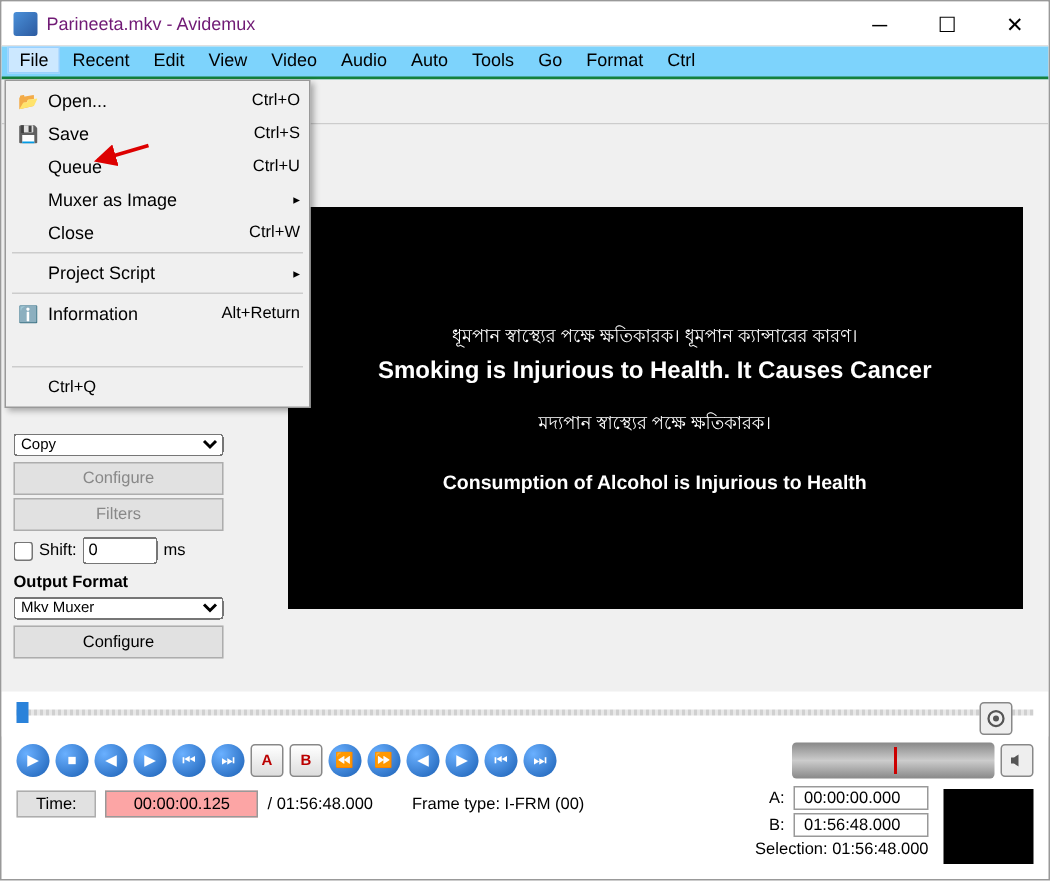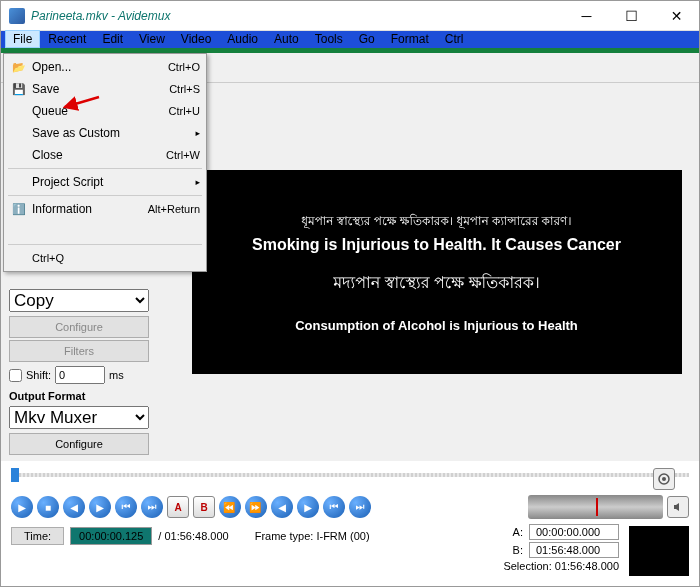--- a/index.html
+++ b/index.html
@@ -1,54 +1,54 @@
 <!DOCTYPE html>
 <html><head>
 <meta charset="utf-8">
 <style>
 * { box-sizing: border-box; margin: 0; padding: 0; font-family: "Segoe UI", Tahoma, sans-serif; }
 body { background: #fff; width: 700px; height: 587px; overflow: hidden; border: 1px solid #999; position: relative; }
 .titlebar { height: 30px; background: #fff; display: flex; align-items: center; padding-left: 8px; border-bottom: 1px solid #e0e0e0; }
 .titlebar .app-icon { width: 16px; height: 16px; background: linear-gradient(135deg,#4a90d9,#2c5aa0); border-radius: 2px; margin-right: 6px; }
-.titlebar .title { font-size: 12px; color: #0f766e; flex: 1; font-style: italic; }
+.titlebar .title { font-size: 12px; color: #701a75; flex: 1; }
 .winbtns { display: flex; }
 .winbtn { width: 45px; height: 30px; display: flex; align-items: center; justify-content: center; font-size: 14px; color: #000; cursor: default; }
 .winbtn.close { font-size: 14px; }
-.menubar { height: 22px; background: #1d4ed8; display: flex; align-items: flex-end; padding-left: 4px; border-bottom: 5px solid #15803d; font-size: 12px; }
+.menubar { height: 22px; background: #7dd3fc; display: flex; align-items: flex-start; padding-left: 4px; border-bottom: 2px solid #15803d; font-size: 12px; }
 .menubar .menu-item { padding: 2px 8px; cursor: default; }
 .menubar .menu-item.active { background: #cce8ff; border: 1px solid #99d1ff; padding: 1px 7px; }
 .toolbar { height: 30px; background: #f0f0f0; border-bottom: 1px solid #ccc; }
 .main { display: flex; height: 378px; }
 .sidebar { width: 173px; background: #f0f0f0; padding: 6px 8px; font-size: 11px; }
-.sidebar select { width: 140px; font-size: 17px; margin-bottom: 4px; }
+.sidebar select { width: 140px; font-size: 10px; margin-bottom: 4px; }
 .sidebar button { width: 140px; font-size: 11px; height: 22px; background: #e1e1e1; border: 1px solid #adadad; margin-bottom: 2px; color: #888; }
 .sidebar button.enabled { color: #000; }
 .shift-row { display: flex; align-items: center; gap: 4px; margin-top: 2px; }
 .shift-row input[type=checkbox] { margin: 0; }
 .shift-row input[type=text] { width: 50px; font-size: 11px; text-align: left; padding: 1px 2px; }
 .section-label { font-weight: bold; font-size: 11px; margin: 6px 0 4px; }
 .video-area { flex: 1; background: #f0f0f0; display: flex; align-items: center; justify-content: center; }
-.video-frame { width: 490px; height: 204px; background: #000; color: #fff; display: flex; flex-direction: column; align-items: center; justify-content: center; text-align: center; font-size: 12px; }
+.video-frame { width: 490px; height: 268px; background: #000; color: #fff; display: flex; flex-direction: column; align-items: center; justify-content: center; text-align: center; font-size: 12px; }
 .video-frame .line1 { margin-bottom: 4px; font-size: 12px; }
 .video-frame .line2 { font-weight: bold; font-size: 16px; margin-bottom: 16px; }
-.video-frame .line3 { margin-bottom: 21px; font-size: 16px; }
+.video-frame .line3 { margin-bottom: 21px; font-size: 12px; }
 .video-frame .line4 { font-weight: bold; font-size: 13px; }
 .timeline-area { padding: 4px 10px; background: #fff; }
 .slider-track { height: 20px; position: relative; margin-bottom: 2px; }
 .slider-track .track { position: absolute; top: 8px; left: 0; right: 0; height: 4px; background: repeating-linear-gradient(90deg,#d0d0d0 0,#d0d0d0 2px,#e8e8e8 2px,#e8e8e8 4px); }
 .slider-track .thumb { position: absolute; top: 3px; left: 0; width: 8px; height: 14px; background: #2a82da; }
 .controls-row { display: flex; align-items: center; gap: 4px; padding: 4px 10px; }
 .ctrl-btn { width: 22px; height: 22px; border-radius: 50%; background: radial-gradient(circle at 30% 30%, #6ab0ff, #1a5fb4); display: flex; align-items: center; justify-content: center; color: #fff; font-size: 10px; cursor: pointer; }
 .ctrl-btn.sq { border-radius: 3px; background: linear-gradient(#fff,#ddd); border: 1px solid #888; color: #b00; font-weight: bold; width: 22px; }
 .jog { width: 135px; height: 24px; background: linear-gradient(#888,#ccc,#888); border-radius: 3px; margin-left: auto; position: relative; }
 .jog::after { content: ""; position: absolute; left: 50%; top: 3px; width: 2px; height: 18px; background: #c00; }
 .vol { width: 22px; height: 22px; border: 1px solid #888; background: #eee; border-radius: 3px; display: flex; align-items: center; justify-content: center; }
 .bottom-row { display: flex; align-items: center; padding: 4px 10px; font-size: 11px; gap: 6px; }
 .bottom-row .time-btn { padding: 2px 12px; border: 1px solid #adadad; background: #e1e1e1; font-size: 11px; }
-.bottom-row .time-field { padding: 2px 8px; border: 1px solid #999; background: #0f766e; }
+.bottom-row .time-field { padding: 2px 18px; border: 1px solid #999; background: #fca5a5; }
 .ab-block { margin-left: auto; font-size: 11px; }
 .ab-block .row { display: flex; align-items: center; gap: 6px; margin-bottom: 2px; justify-content: flex-end; }
 .ab-block .row span:first-child { width: 20px; text-align: right; }
 .ab-block .val { border: 1px solid #999; padding: 1px 6px; background: #fff; min-width: 90px; display: inline-block; }
 .black-box { width: 60px; height: 50px; background: #000; position: absolute; right: 10px; bottom: 10px; }
 .eye { width: 22px; height: 22px; border: 1px solid #888; background: #eee; border-radius: 3px; position: absolute; right: 24px; top: 467px; display: flex; align-items: center; justify-content: center; }
 
 .dropdown { position: absolute; top: 52px; left: 2px; width: 204px; background: #f0f0f0; border: 1px solid #999; box-shadow: 2px 2px 4px rgba(0,0,0,0.3); z-index: 100; font-size: 12px; padding: 2px; }
 .dropdown .item { display: flex; align-items: center; height: 22px; padding: 0 4px; cursor: default; }
 .dropdown .item .icon { width: 18px; height: 16px; margin-right: 4px; display: flex; align-items: center; justify-content: center; font-size: 11px; }
@@ -187,21 +187,21 @@
     <span class="label">Save</span>
     <span class="shortcut">Ctrl+S</span>
   </div>
   <div class="item">
     <span class="icon"></span>
     <span class="label">Queue</span>
     <span class="shortcut">Ctrl+U</span>
   </div>
   <div class="item">
     <span class="icon"></span>
-    <span class="label">Save as Custom</span>
+    <span class="label">Muxer as Image</span>
     <span class="arrow">▸</span>
   </div>
   <div class="item">
     <span class="icon"></span>
     <span class="label">Close</span>
     <span class="shortcut">Ctrl+W</span>
   </div>
   <div class="sep"></div>
   <div class="item">
     <span class="icon"></span>

